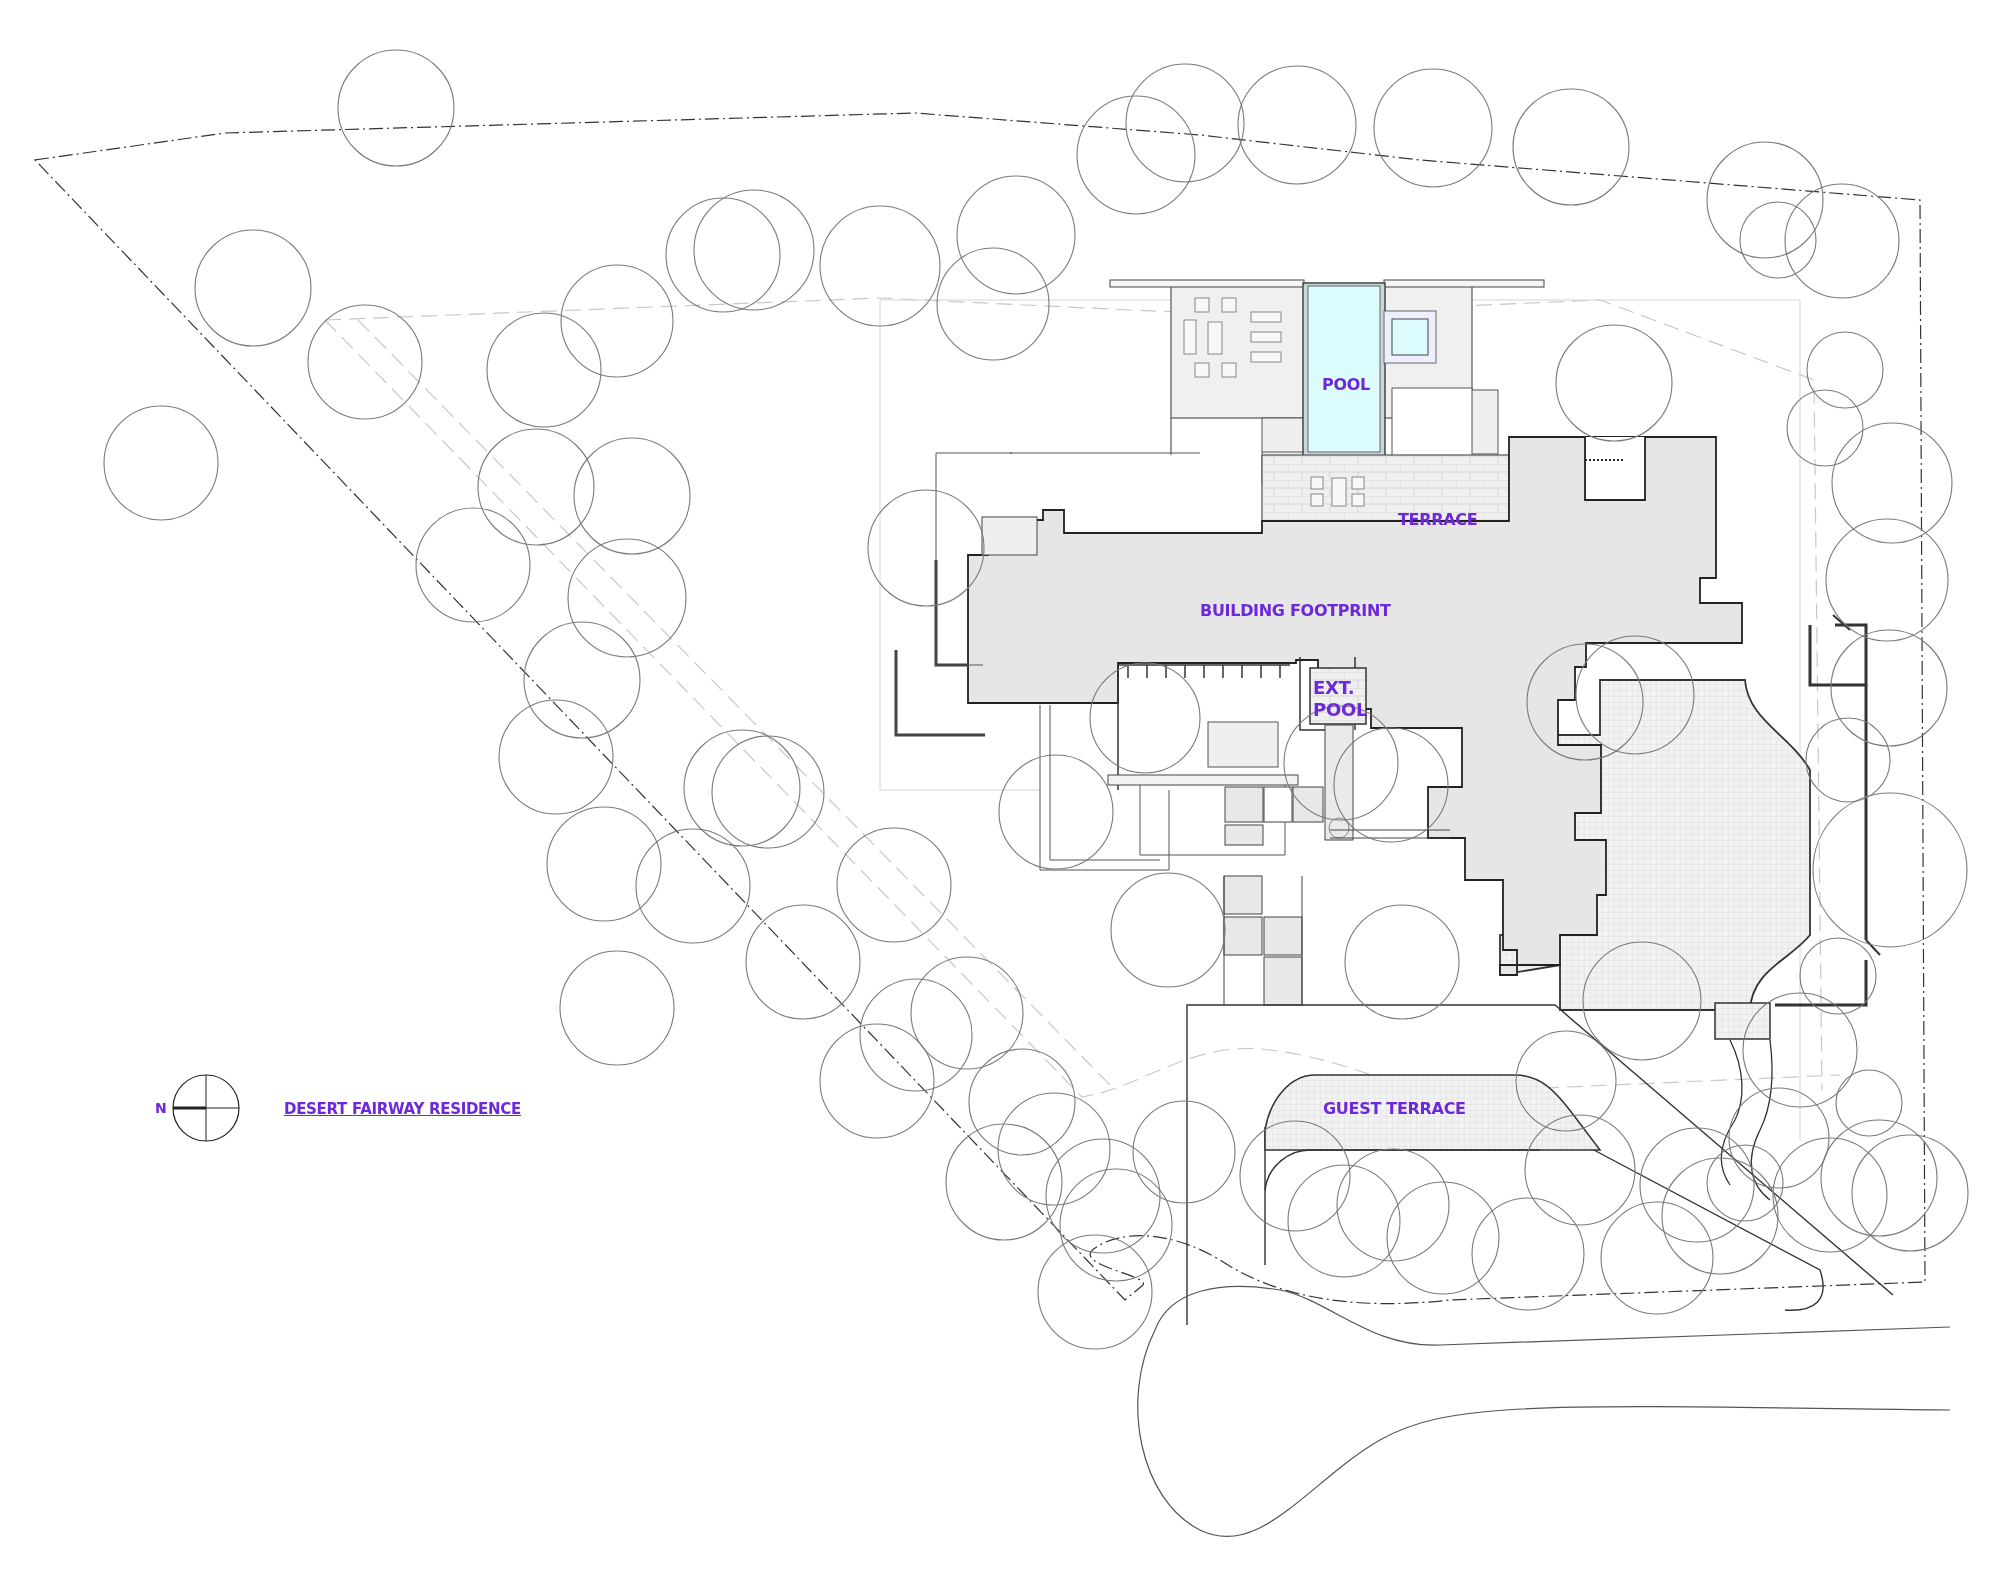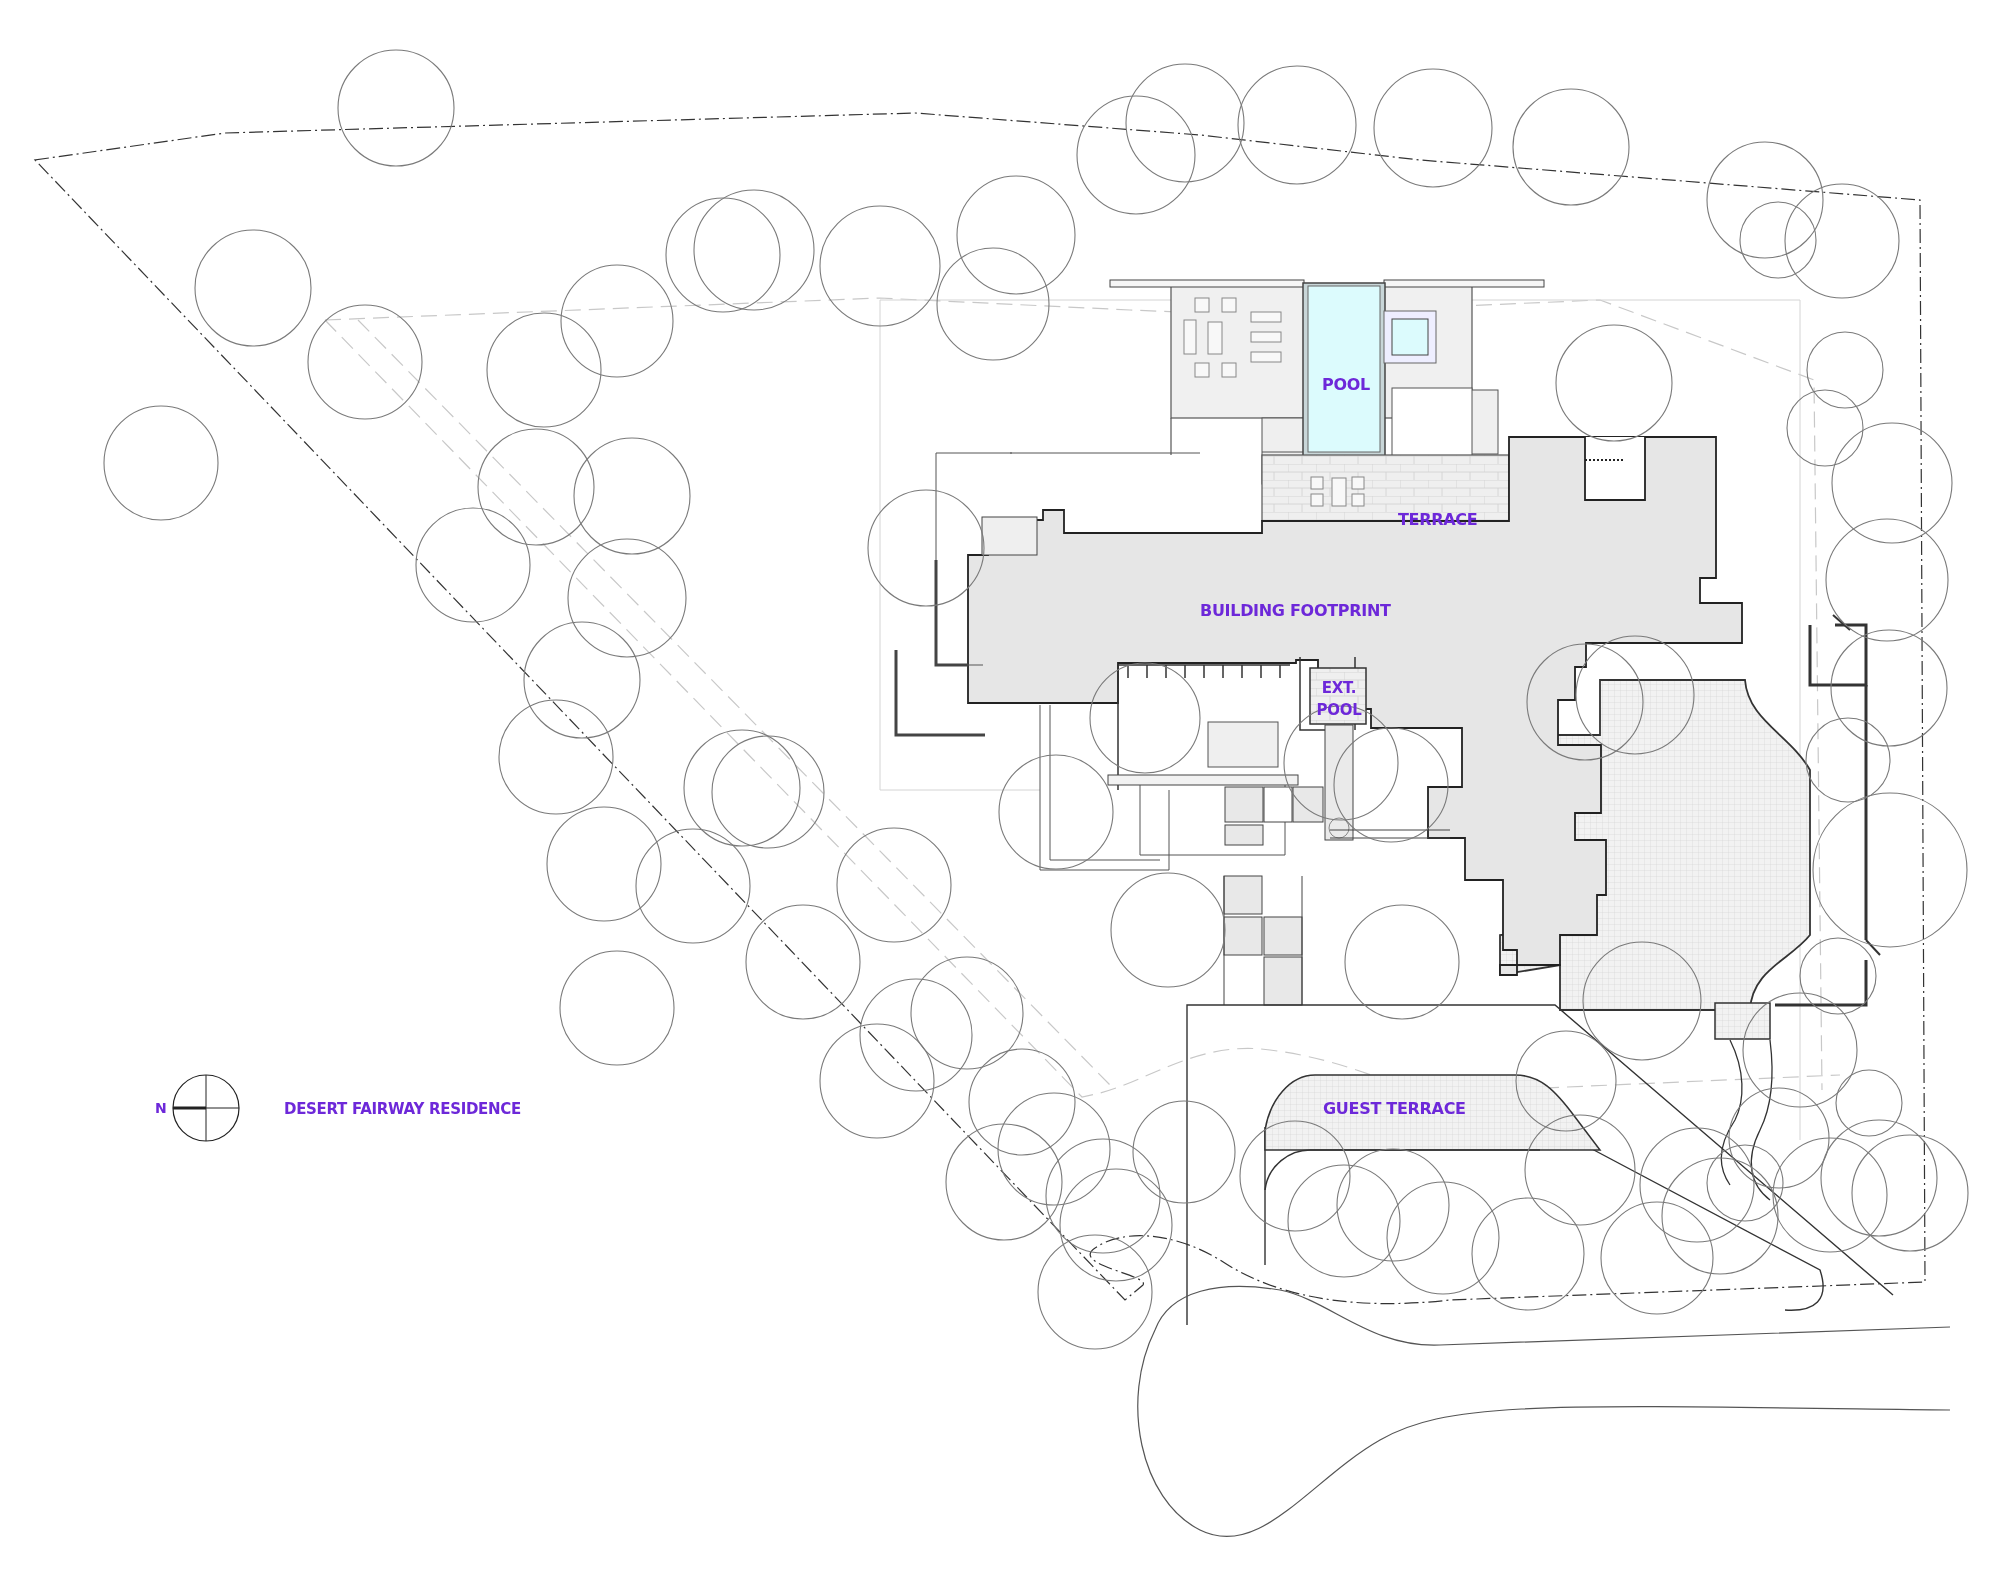--- a/index.html
+++ b/index.html
@@ -8,23 +8,23 @@
   .lbl {
     position: absolute;
     font-family: "DejaVu Sans", "Liberation Sans", sans-serif;
     font-weight: bold;
     color: #6d28d9;
     white-space: nowrap;
     line-height: 1;
     letter-spacing: -0.3px;
   }
   .lbl-room { font-size: 16px; }
-  .lbl-title { font-size: 15px; }
+  .lbl-title { font-size: 15px; text-decoration: underline; }
   .lbl-n { font-size: 14px; }
-  .lbl-entry { font-size: 15px; text-align: center; line-height: 22px; }
+  .lbl-entry { font-size: 18px; line-height: 22px; }
 </style>
 </head>
 <body>
 
 <svg id="plan" viewBox="0 0 2000 1581" xmlns="http://www.w3.org/2000/svg">
   <defs>
     <pattern id="grid" width="6" height="6" patternUnits="userSpaceOnUse">
       <rect width="6" height="6" fill="#f2f2f2"></rect>
       <path d="M6 0 L0 0 0 6" fill="none" stroke="#cfcfcf" stroke-width="0.6"></path>
     </pattern>

